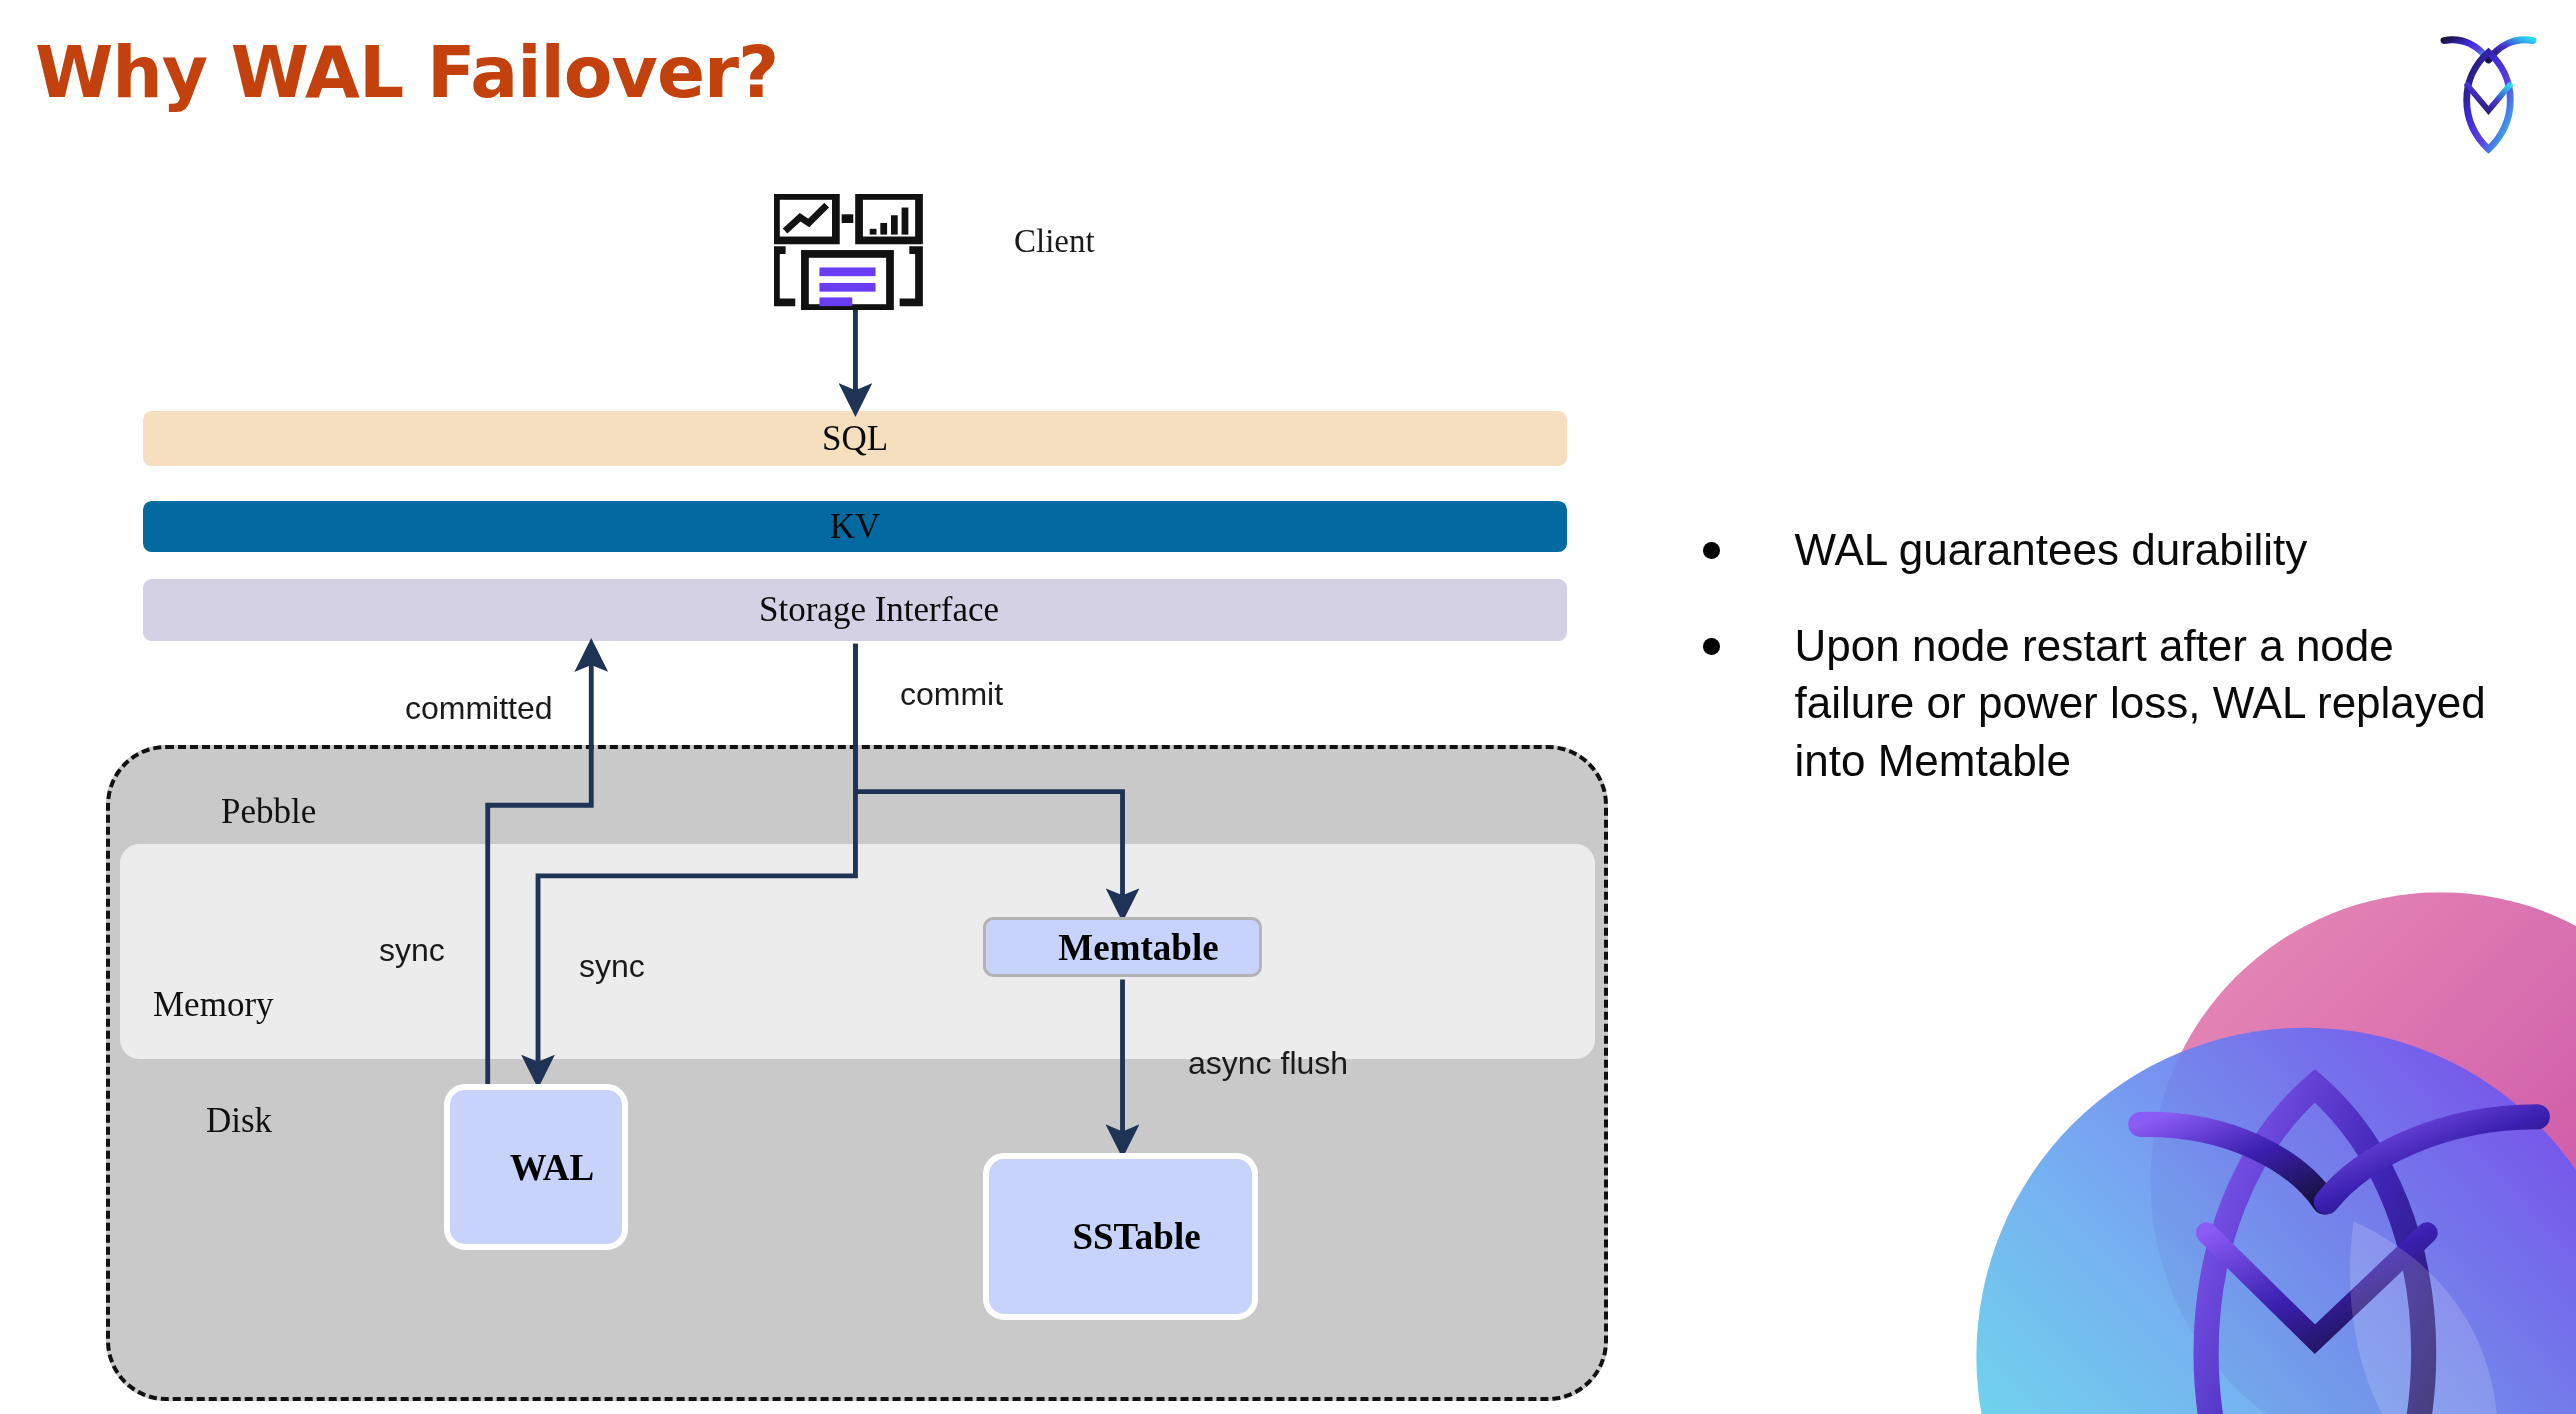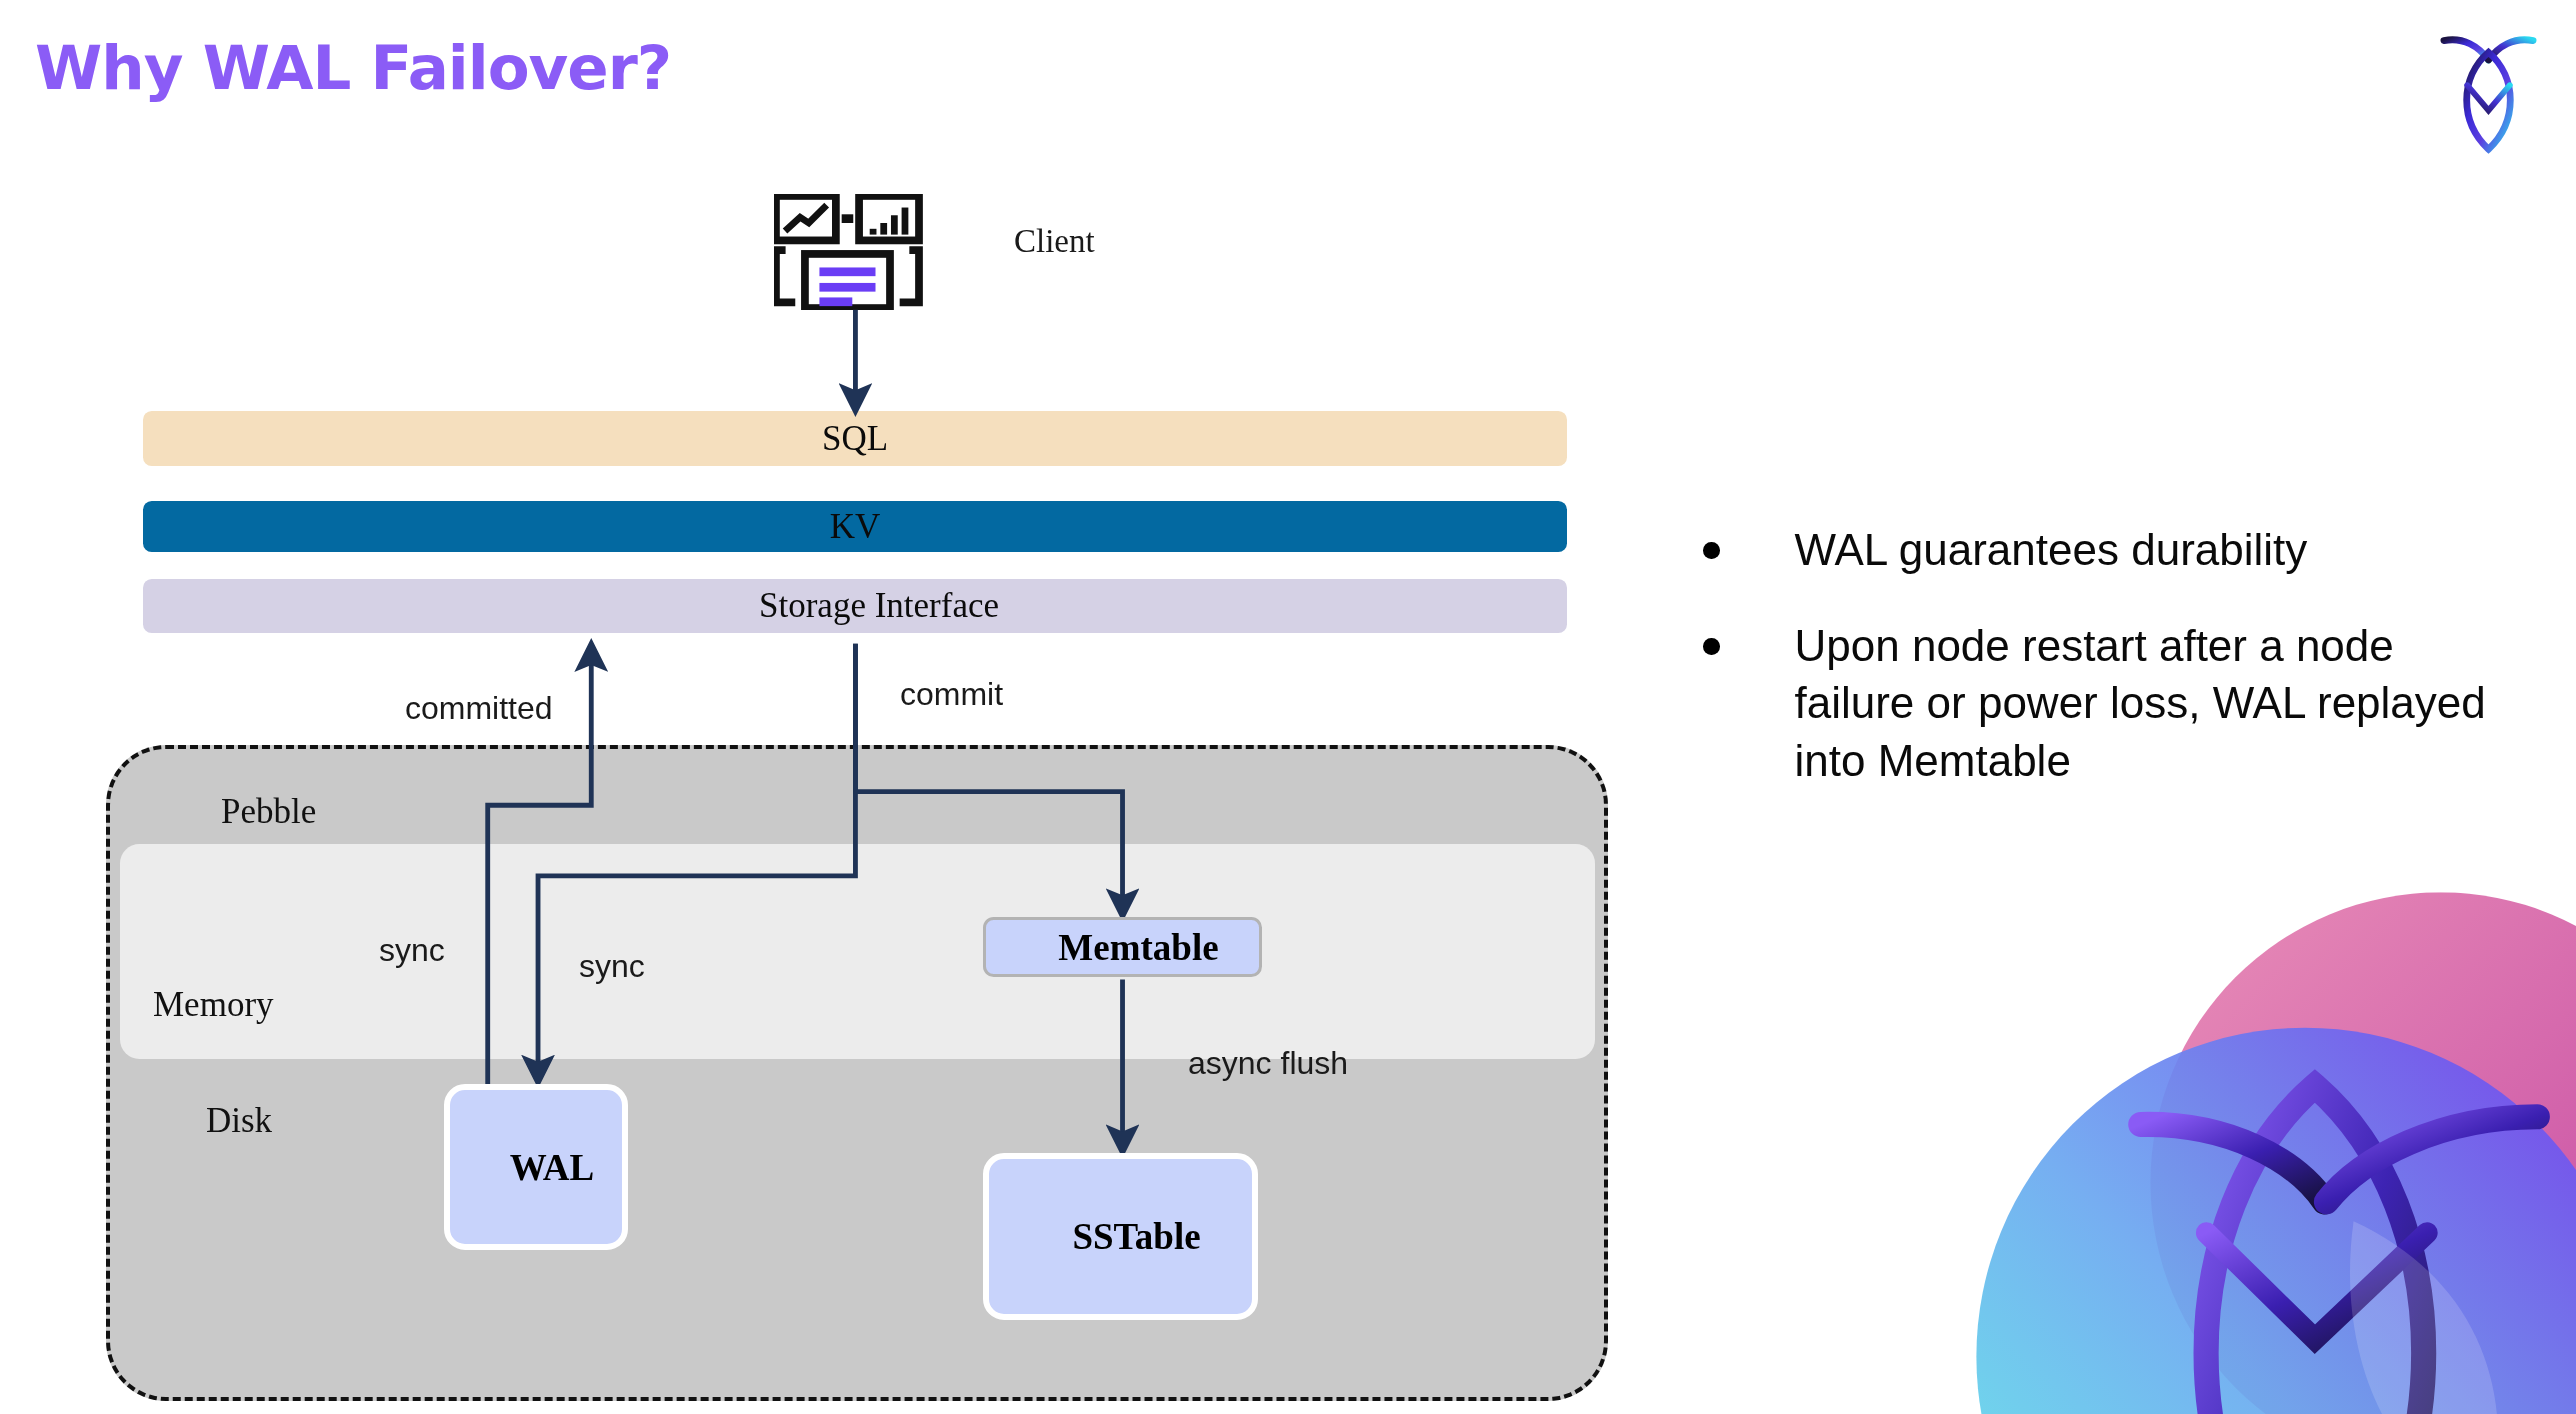--- a/index.html
+++ b/index.html
@@ -9,24 +9,24 @@
     position:relative; overflow:hidden;
     font-family:"Liberation Sans", sans-serif;
     color:#000;
   }
 
   
   #page-title {
     position:absolute; left:35px; top:37px;
     font-family:"DejaVu Sans", sans-serif;
     font-weight:bold;
-    font-size:61px;
+    font-size:71px;
     letter-spacing:-1px;
     line-height:1;
-    color:#8b5cf6;
+    color:#c2410c;
     white-space:nowrap;
   }
 
   
   #brand-logo { position:absolute; right:37px; top:29px; width:101px; height:126px; }
 
   
   #client-icon { position:absolute; left:774px; top:194px; width:174px; height:116px; }
   #client-label {
     position:absolute; left:1014px; top:223px;
@@ -37,21 +37,21 @@
   
   .layer-bar {
     position:absolute; left:143px; width:1424px;
     border-radius:8.7px;
     display:flex; align-items:center; justify-content:center;
     font-family:"Liberation Serif", serif;
     font-size:35px; color:#0b0b0b;
   }
   #bar-sql  { top:411px; height:55px; background:#f5dfbe; }
   #bar-kv   { top:501px; height:51px; background:#0369a1; }
-  #bar-si   { top:579px; height:54px; background:#d5d1e5;padding-left:48px; }
+  #bar-si   { top:579px; height:62px; background:#d5d1e5;padding-left:48px; }
 
   
   #pebble-box {
     position:absolute; left:106px; top:745px;
     width:1502px; height:656px;
     background:#c9c9c9;
     border:4.8px dashed #111111;
     border-radius:60px;
   }
   #pebble-label {

